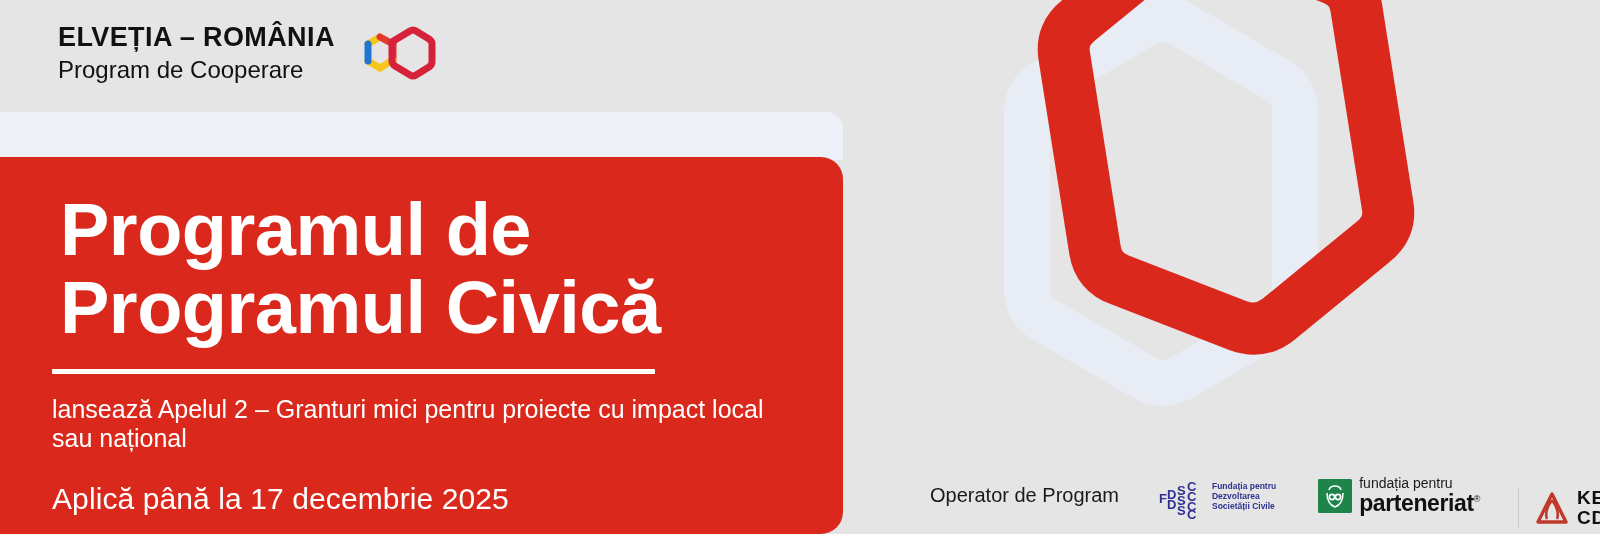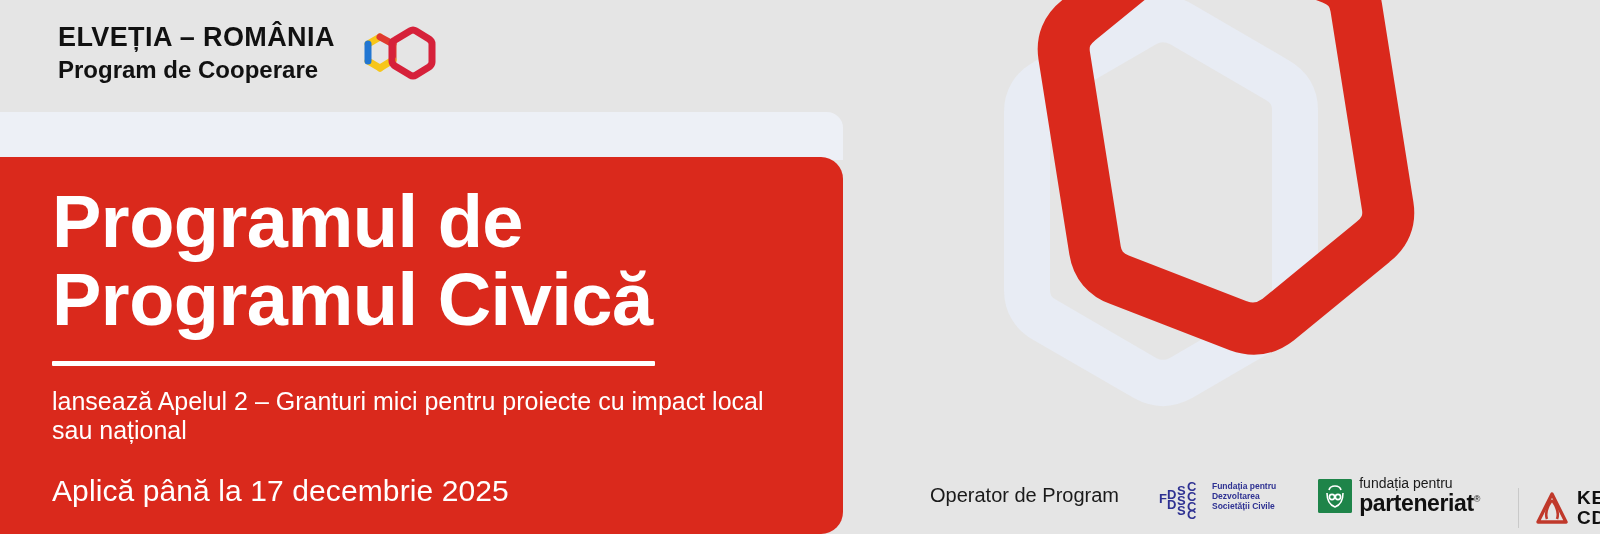--- a/index.html
+++ b/index.html
@@ -58,21 +58,21 @@
   }
   .logo-line1 {
     font-size: 27px;
     font-weight: bold;
     letter-spacing: 0.4px;
     color: #111111;
     white-space: nowrap;
   }
   .logo-line2 {
     font-size: 24px;
-    font-weight: bold;
+    font-weight: normal;
     color: #111111;
     margin-top: 7px;
     white-space: nowrap;
   }
   .logo-mark { width: 82px; height: 62px; }
   .logo-mark svg { display: block; width: 100%; height: 100%; }
 
   
   .red-panel {
     position: absolute;
@@ -85,21 +85,21 @@
     border-bottom-right-radius: 22px;
     box-sizing: border-box;
     padding: 26px 40px 0 52px;
   }
   .panel-title {
     color: #ffffff;
     font-size: 74px;
     font-weight: bold;
     line-height: 1.06;
     letter-spacing: -0.5px;
-    margin: 0;
+    margin: 8px;
   }
   .panel-title .t-line { display: block; }
 
   .divider {
     width: 603px;
     height: 5px;
     background: #ffffff;
     margin: 21px 0 0 0;
     border-radius: 1px;
   }

